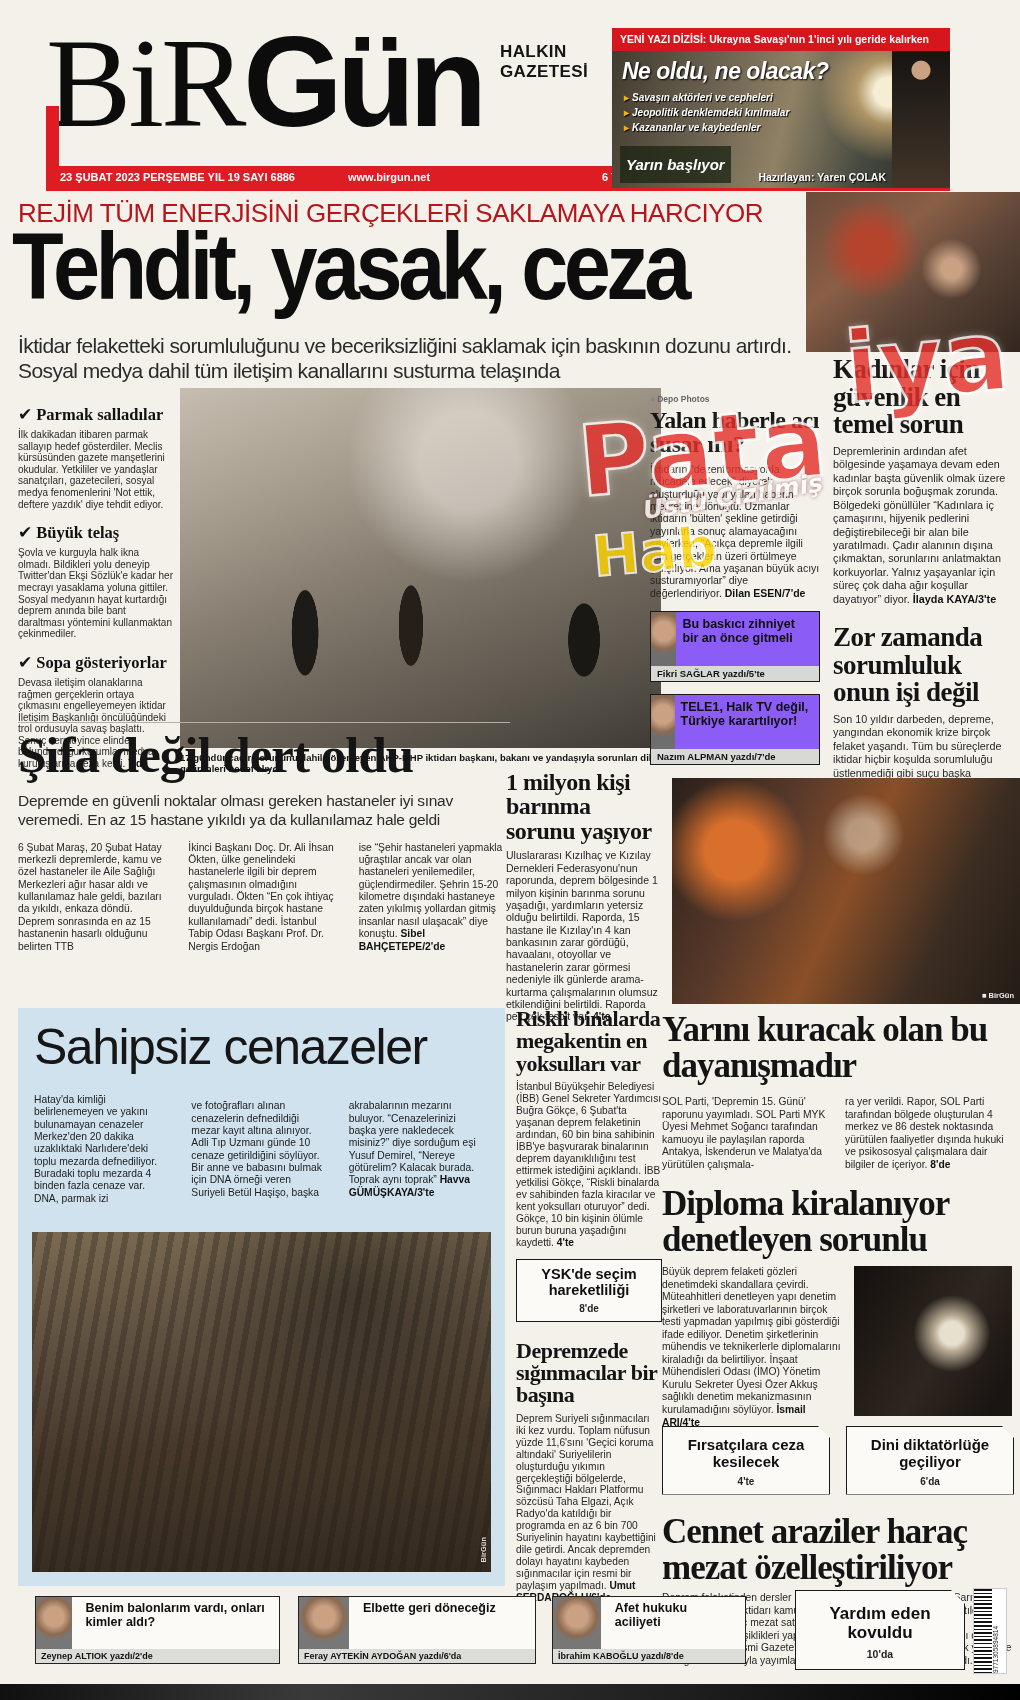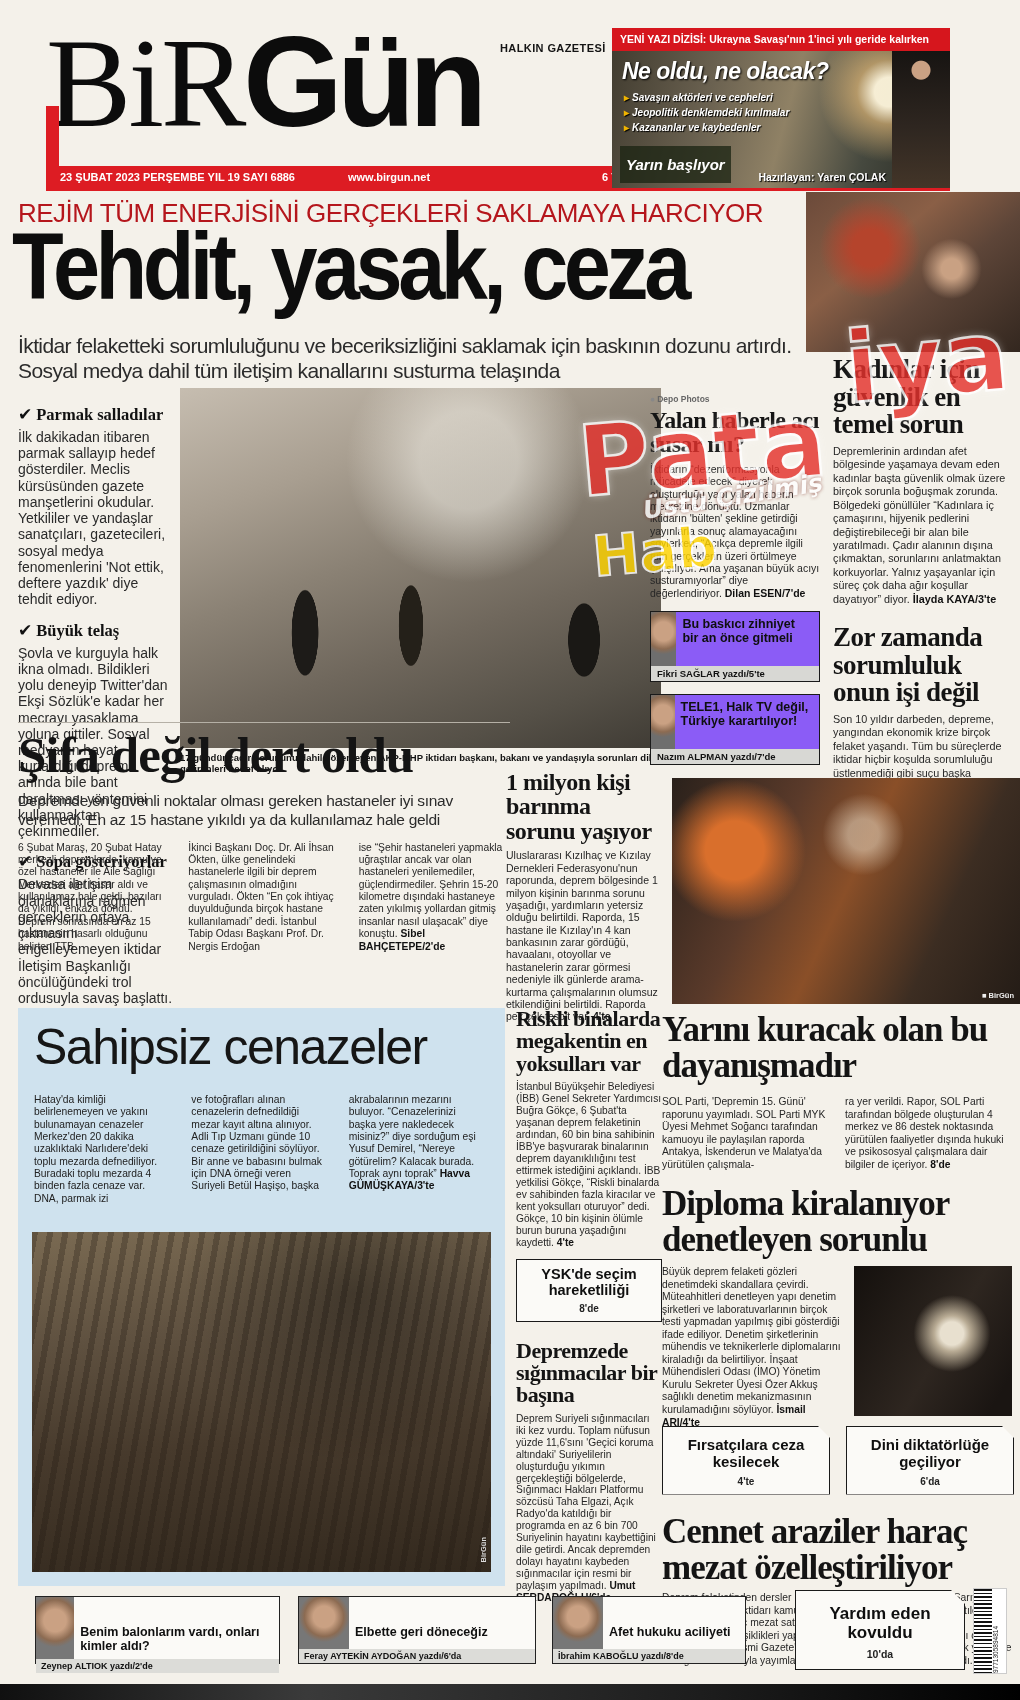--- a/index.html
+++ b/index.html
@@ -4,21 +4,21 @@
 <style>
   html,body{margin:0;padding:0;background:#8a8a8a;}
   .page{position:relative;width:1020px;height:1700px;background:#f4f1ea;overflow:hidden;
         font-family:"Liberation Sans",sans-serif;color:#222;}
   .abs{position:absolute;}
 
   
   #logo{left:46px;top:18px;white-space:nowrap;line-height:1;}
   #logo .l1{font-family:"Liberation Serif",serif;font-weight:500;font-size:128px;letter-spacing:-3px;color:#0c0c0c;}
   #logo .l2{font-family:"Liberation Sans",sans-serif;font-weight:900;font-size:128px;letter-spacing:-6px;color:#0c0c0c;}
-  #tagline{left:500px;top:42px;width:116px;font-size:11px;font-weight:700;letter-spacing:.4px;color:#141414;}
+  #tagline{left:500px;top:42px;width:116px;font-size:17px;font-weight:700;letter-spacing:.4px;color:#141414;}
   #red-elbow{left:46px;top:106px;width:13px;height:64px;background:#dd1c23;}
   #dateline{left:46px;top:166px;width:904px;height:25px;background:#dd1c23;}
   #dateline span{position:absolute;top:5px;color:#fff;font-weight:700;font-size:11px;white-space:nowrap;}
   #dl-date{left:14px;} #dl-site{left:302px;} #dl-price{left:556px;}
 
   
   #promo{left:612px;top:28px;width:338px;height:160px;overflow:hidden;
     background:
       radial-gradient(circle at 82% 40%, rgba(255,246,220,.95) 0 5%, rgba(255,205,130,.55) 11%, transparent 24%),
       linear-gradient(105deg,#3f3a2e,#6a6150 30%,#8f8165 52%,#46493f 75%,#23251e);}
@@ -43,21 +43,21 @@
   #subhead{left:18px;top:334px;width:778px;font-size:21px;letter-spacing:-.6px;line-height:1.18;color:#2b2b2b;}
   #tr-photo{left:806px;top:192px;width:214px;height:160px;
     background:radial-gradient(circle at 30% 35%, #b5442c 0 10%, transparent 28%),
                radial-gradient(circle at 68% 48%, #c9a183 0 6%, transparent 18%),
                linear-gradient(140deg,#6b4a3a,#8a5f46 35%,#5d4538 60%,#33271f);}
 
   
   #checkcol{left:18px;top:392px;width:156px;}
   .chk h4{font-family:"Liberation Serif",serif;font-size:16.5px;font-weight:700;color:#111;margin:12px 0 4px;}
   .chk h4 .tick{font-family:"DejaVu Sans",sans-serif;font-size:17px;margin-right:4px;}
-  .chk p{font-size:14px;line-height:1.16;color:#2a2a2a;margin:0;}
+  .chk p{font-size:10px;line-height:1.16;color:#2a2a2a;margin:0;}
   .pgref{font-weight:700;color:#111;}
 
   #main-photo{left:180px;top:388px;width:481px;height:360px;
     background:
       radial-gradient(ellipse 22px 70px at 26% 68%, #1d1b18 60%, transparent 62%),
       radial-gradient(ellipse 20px 66px at 48% 66%, #242019 60%, transparent 62%),
       radial-gradient(ellipse 26px 60px at 84% 70%, #1a1815 60%, transparent 62%),
       radial-gradient(circle at 60% 20%, rgba(250,248,240,.5) 0 12%, transparent 30%),
       linear-gradient(160deg,#c6bdb0 0%,#a89e90 25%,#8a8174 45%,#6f675c 65%,#555047 85%,#3f3b34 100%);}
   #main-caption{left:180px;top:752px;width:484px;font-size:9.5px;font-weight:700;color:#111;line-height:1.2;}
@@ -94,21 +94,21 @@
     background:radial-gradient(circle at 18% 32%, #d96f2c 0 9%, transparent 22%),
                radial-gradient(circle at 55% 25%, rgba(240,230,210,.5) 0 6%, transparent 16%),
                linear-gradient(115deg,#2a211b 0%,#5a3a2a 30%,#8a4f28 50%,#3c2d22 75%,#241c16 100%);}
   .pcredit{position:absolute;bottom:4px;right:6px;color:#eee;font-size:7.5px;font-weight:700;}
   .pcredit .sq{margin-right:2px;}
 
   
   #blue-panel{left:18px;top:1008px;width:487px;height:578px;background:#cfe2ee;}
   #sahipsiz-head{position:absolute;left:16px;top:10px;font-size:50px;font-weight:400;
     letter-spacing:-1.5px;color:#161616;white-space:nowrap;}
-  #sahipsiz-body{position:absolute;left:16px;top:86px;right:23px;display:flex;gap:24px;}
+  #sahipsiz-body{position:absolute;left:16px;top:86px;right:23px;display:flex;gap:24px;align-items:center;}
   #sahipsiz-body .col{flex:1;font-size:10.3px;line-height:1.2;color:#222;}
   #graves{position:absolute;left:14px;right:14px;top:224px;bottom:14px;
     background:radial-gradient(circle at 70% 18%, rgba(0,0,0,.35), transparent 40%),
       repeating-linear-gradient(100deg, rgba(30,22,15,.28) 0 6px, transparent 6px 15px),
       linear-gradient(175deg,#7a6a52 0%,#5f5140 30%,#473a2c 60%,#33291e 100%);}
   #graves .vcredit{position:absolute;right:3px;bottom:10px;color:#ddd;font-size:7.5px;font-weight:700;
     writing-mode:vertical-rl;transform:rotate(180deg);}
 
   #mcl{left:516px;top:1008px;width:146px;}
   #riskli-head,#depz-head{font-size:22px;}
@@ -138,21 +138,21 @@
   #cennet-body{position:absolute;top:580px;display:flex;gap:14px;width:352px;}
 
   
   .abox{position:absolute;top:1596px;height:66px;border:1.5px solid #222;background:#fbfaf7;
     display:flex;flex-direction:column;}
   #abox1{left:35px;width:243px;} #abox2{left:298px;width:236px;} #abox3{left:552px;width:192px;}
   .abox .row{display:flex;flex:1;}
   .abox .face{width:50px;background:
       radial-gradient(circle at 50% 38%, #caa183 26%, #8c6b52 48%, #777 62%),
       linear-gradient(#9a9a9a,#6f6f6f);}
-  .abox .t{font-weight:700;font-size:12.5px;line-height:1.1;padding:5px 6px;color:#0f0f0f;margin-top:24px;}
+  .abox .t{font-weight:700;font-size:12.5px;line-height:1.1;padding:5px 14px;color:#0f0f0f;}
   .abox .credit{background:#dcdcd8;font-size:9px;font-weight:700;padding:2px 5px;color:#111;white-space:nowrap;}
 
   #yardim{left:795px;top:1590px;width:170px;height:80px;border:1.5px solid #1a1a1a;background:#fbfaf7;
     text-align:center;padding-top:14px;box-sizing:border-box;
     clip-path:polygon(0 0, calc(100% - 14px) 0, 100% 14px, 100% 100%, 0 100%);}
   #yardim .t{font-weight:700;font-size:17px;line-height:1.1;color:#0f0f0f;}
   #yardim .p{font-weight:700;font-size:10.5px;margin-top:6px;}
   #barcode{left:973px;top:1588px;width:32px;height:84px;background:#fff;border:1px solid #ccc;display:flex;}
   #barcode .bars{width:18px;height:100%;background:repeating-linear-gradient(180deg,#111 0 1.5px,#fff 1.5px 3.6px);}
   #barcode .num{writing-mode:vertical-rl;transform:rotate(180deg);font-size:6.5px;color:#222;padding-left:1px;}

